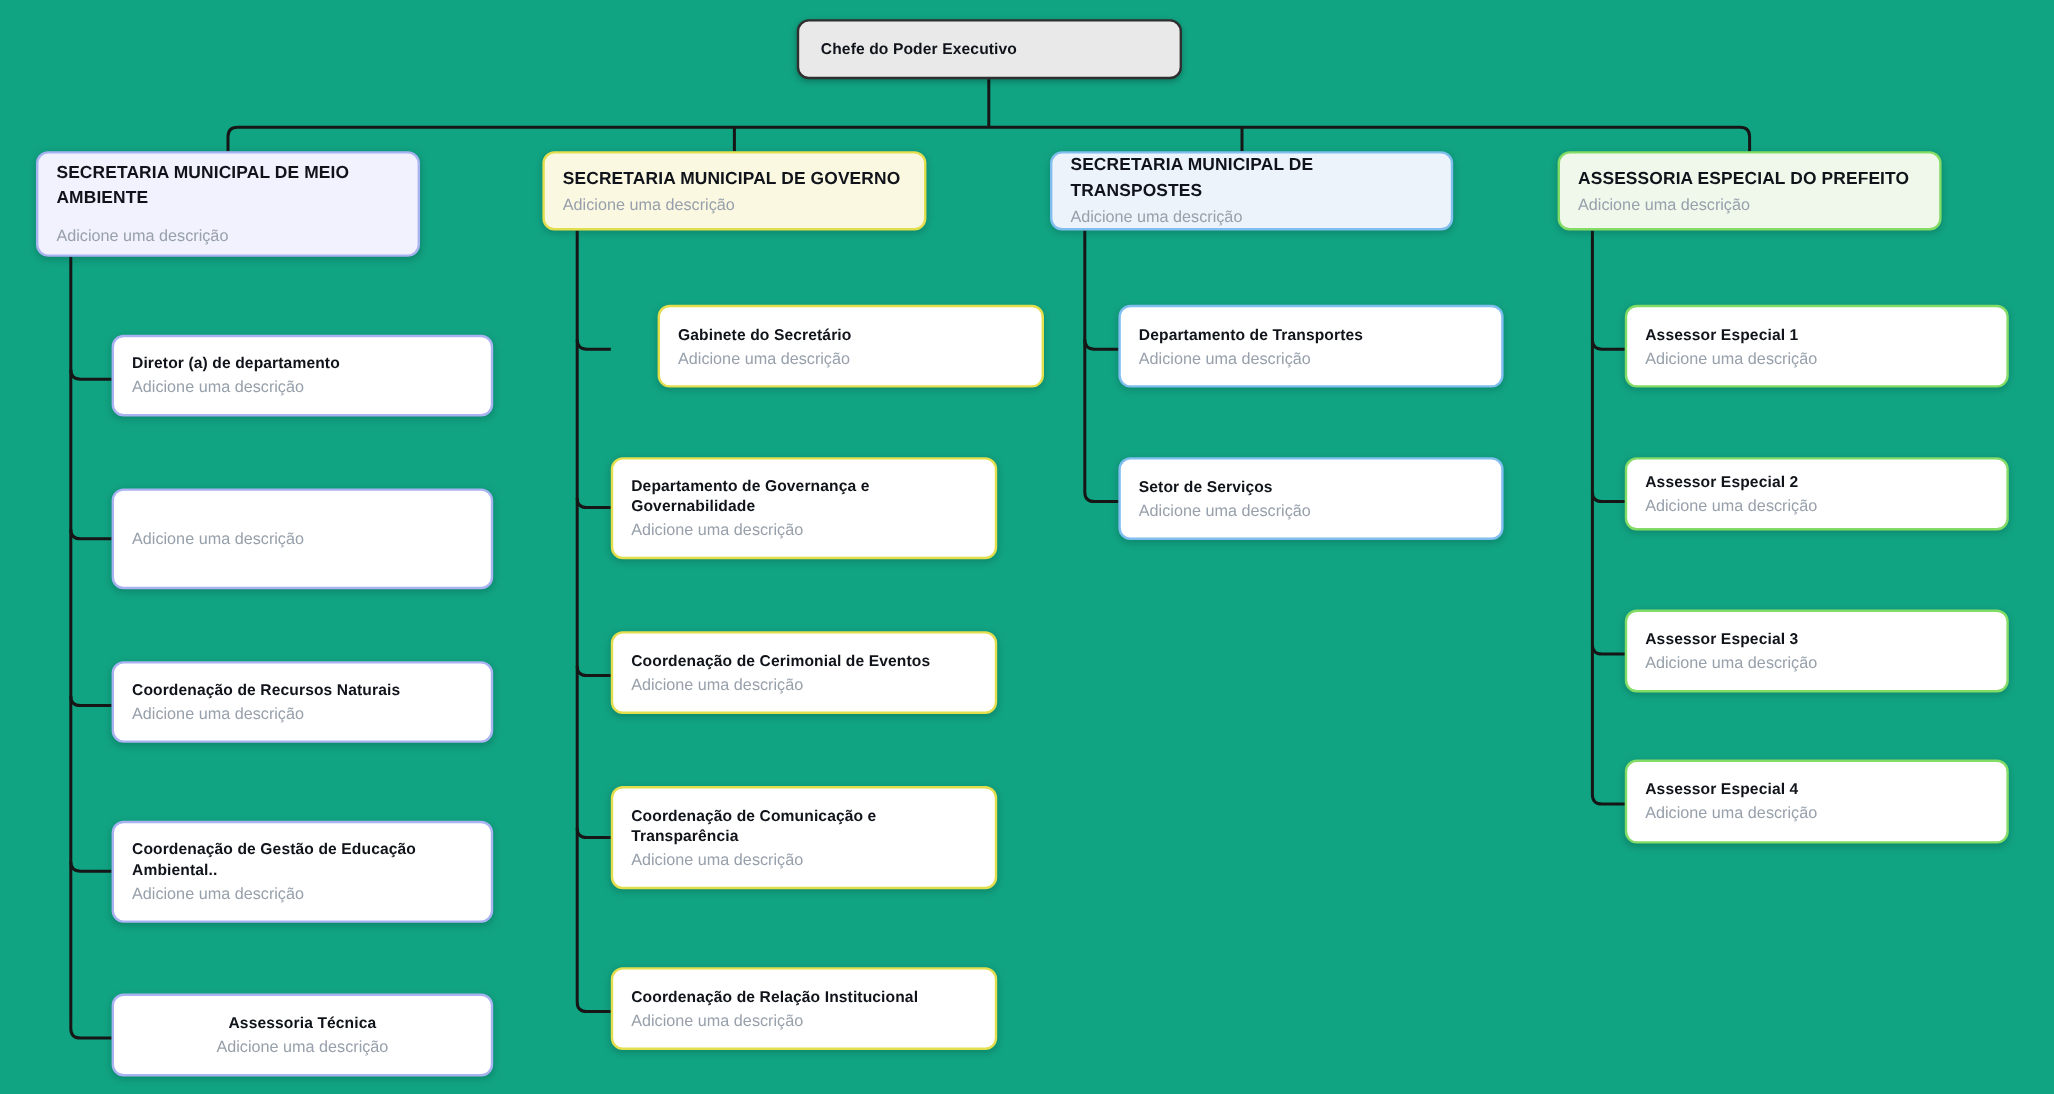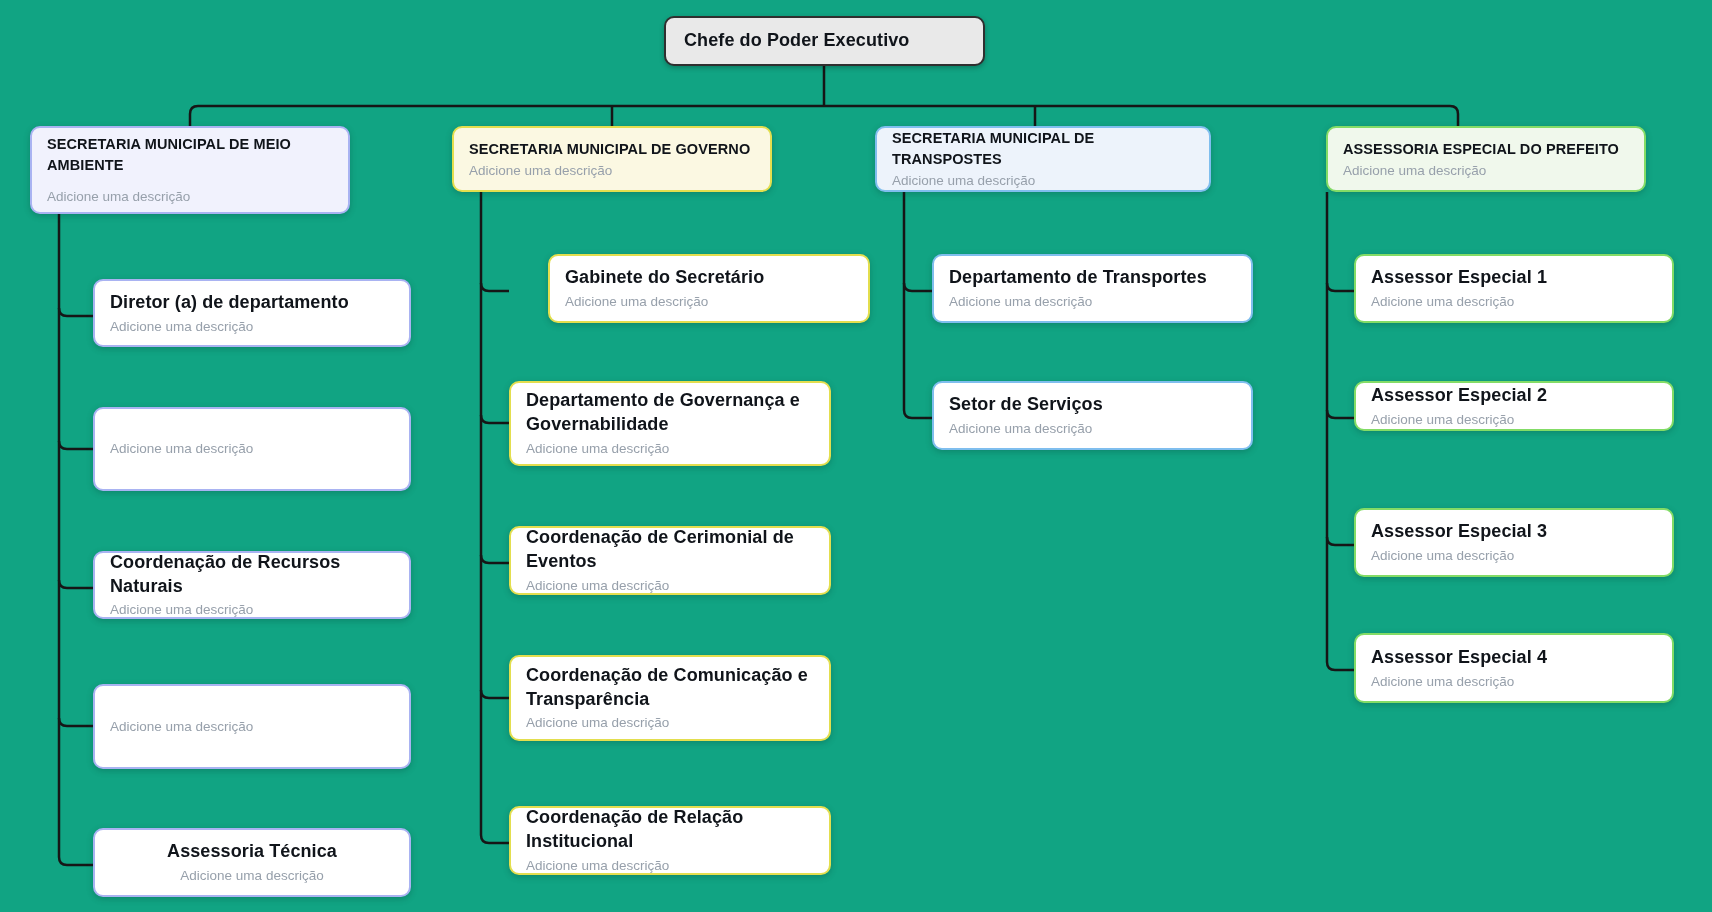--- a/index.html
+++ b/index.html
@@ -25,33 +25,33 @@
     justify-content:center;
     gap:3px;
   }
   .b0 { border-color:#a9b3f2; }
   .b1 { border-color:#e3de4e; }
   .b2 { border-color:#7fbeee; }
   .b3 { border-color:#83dc66; }
   .parent.b0 { background:#f1f2fd; }
   .parent.b1 { background:#fbf8e2; }
   .parent.b2 { background:#edf3fb; }
-  .parent.b3 { background:#f0f8ec;margin-left:28px; }
+  .parent.b3 { background:#f0f8ec; }
 
   .root-node {
     background:#e9e9e9;
     border:2.5px solid #2f2f2f;
     border-radius:10px;
     padding-left:18px;
     box-shadow:0 2px 5px rgba(0,0,0,0.25);
   }
   .title {
     font-weight:700;
     color:#10141a;
-    font-size:18px;
+    font-size:13px;
     line-height:1.32;
     letter-spacing:0.1px;
   }
   .parent .title { font-size:14.5px; line-height:1.4; }
   .desc {
     color:#97a0ab;
     font-size:13.5px;
     line-height:1.3;
   }
 </style>
@@ -102,20 +102,21 @@
     <div class="desc">Adicione uma descrição</div>
   </div>
   <div class="node child b0" style="left:93px; top:407px; width:318px; height:84px;">
     <div class="desc">Adicione uma descrição</div>
   </div>
   <div class="node child b0" style="left:93px; top:551px; width:318px; height:68px;">
     <div class="title">Coordenação de Recursos Naturais</div>
     <div class="desc">Adicione uma descrição</div>
   </div>
   <div class="node child b0" style="left:93px; top:684px; width:318px; height:85px;">
+    <div class="title">Coordenação de Gestão de Educação Ambiental..</div>
     <div class="desc">Adicione uma descrição</div>
   </div>
   <div class="node child b0" style="left:93px; top:828px; width:318px; height:69px;align-items:center;">
     <div class="title">Assessoria Técnica</div>
     <div class="desc">Adicione uma descrição</div>
   </div>
 
   <div class="node parent b1" style="left:452px; top:126px; width:320px; height:66px;">
     <div class="title">SECRETARIA MUNICIPAL DE GOVERNO</div>
     <div class="desc">Adicione uma descrição</div>
@@ -158,21 +159,21 @@
 
   <div class="node parent b3" style="left:1298px; top:126px; width:320px; height:66px;">
     <div class="title">ASSESSORIA ESPECIAL DO PREFEITO</div>
     <div class="desc">Adicione uma descrição</div>
   </div>
 
   <div class="node child b3" style="left:1354px; top:254px; width:320px; height:69px;">
     <div class="title">Assessor Especial 1</div>
     <div class="desc">Adicione uma descrição</div>
   </div>
-  <div class="node child b3" style="left:1354px; top:381px; width:320px; height:50px;justify-content:center;">
+  <div class="node child b3" style="left:1354px; top:381px; width:320px; height:61px;justify-content:center;">
     <div class="title">Assessor Especial 2</div>
     <div class="desc">Adicione uma descrição</div>
   </div>
   <div class="node child b3" style="left:1354px; top:508px; width:320px; height:69px;">
     <div class="title">Assessor Especial 3</div>
     <div class="desc">Adicione uma descrição</div>
   </div>
   <div class="node child b3" style="left:1354px; top:633px; width:320px; height:70px;">
     <div class="title">Assessor Especial 4</div>
     <div class="desc">Adicione uma descrição</div>

